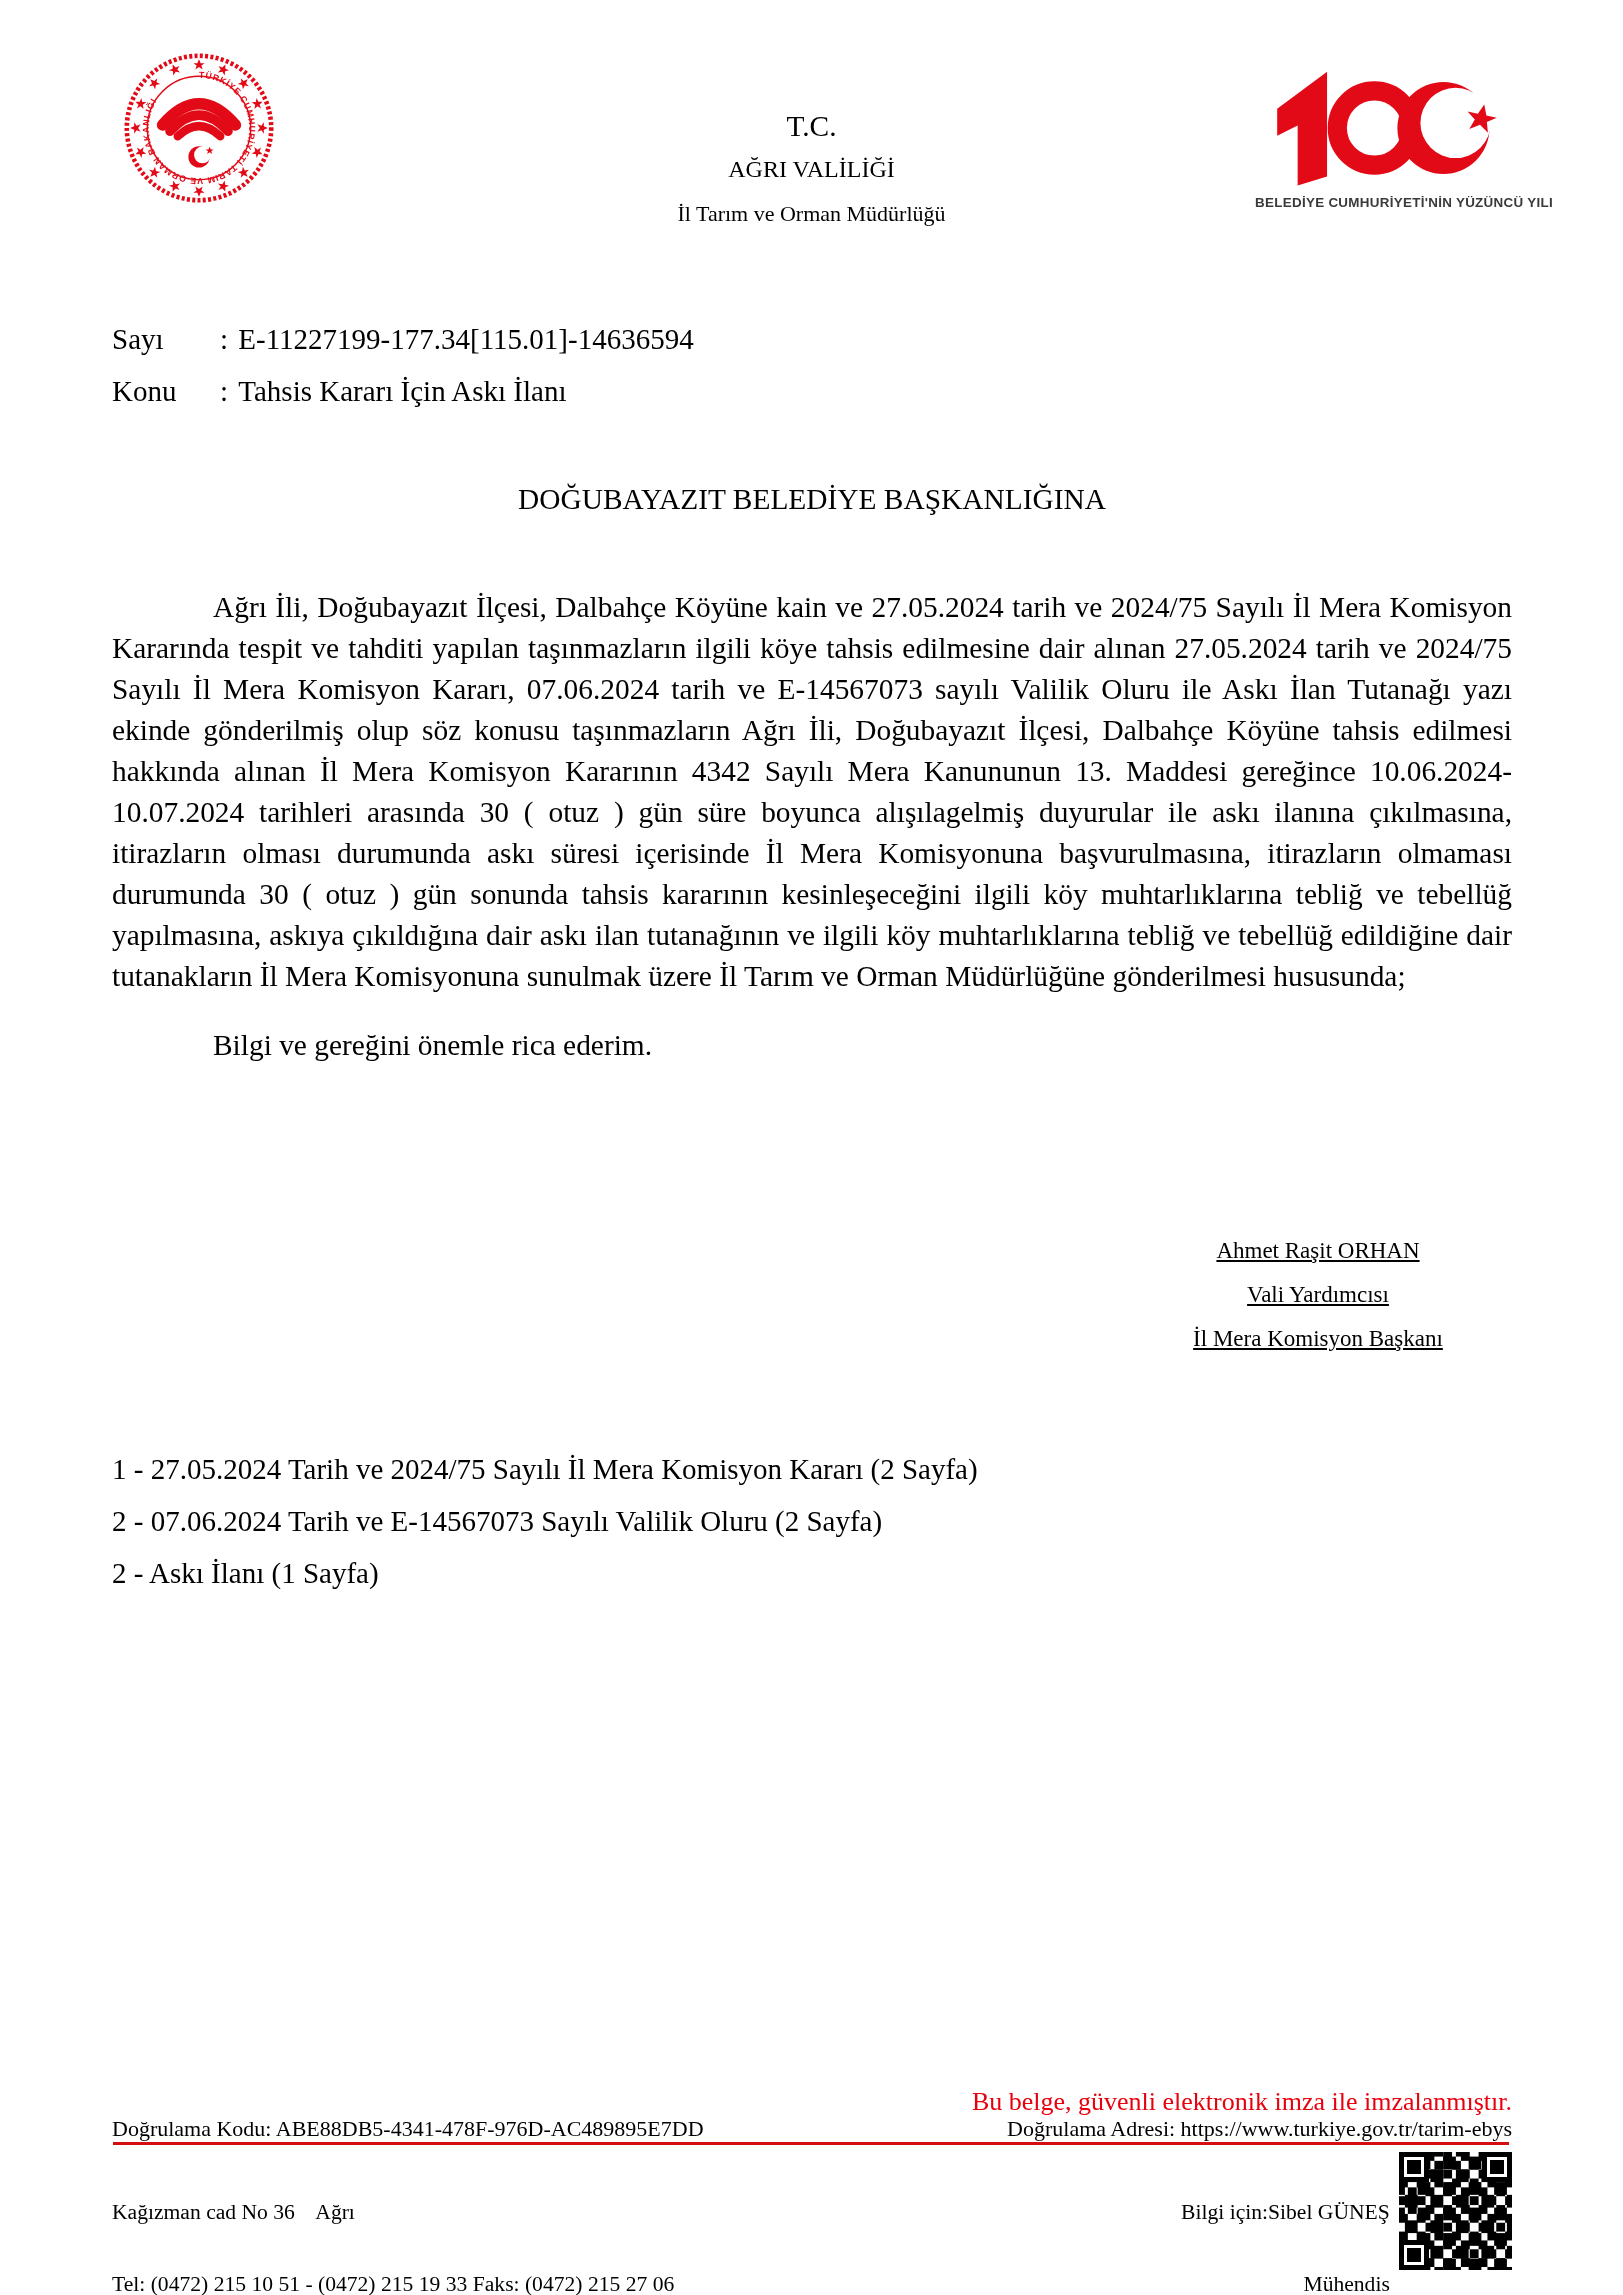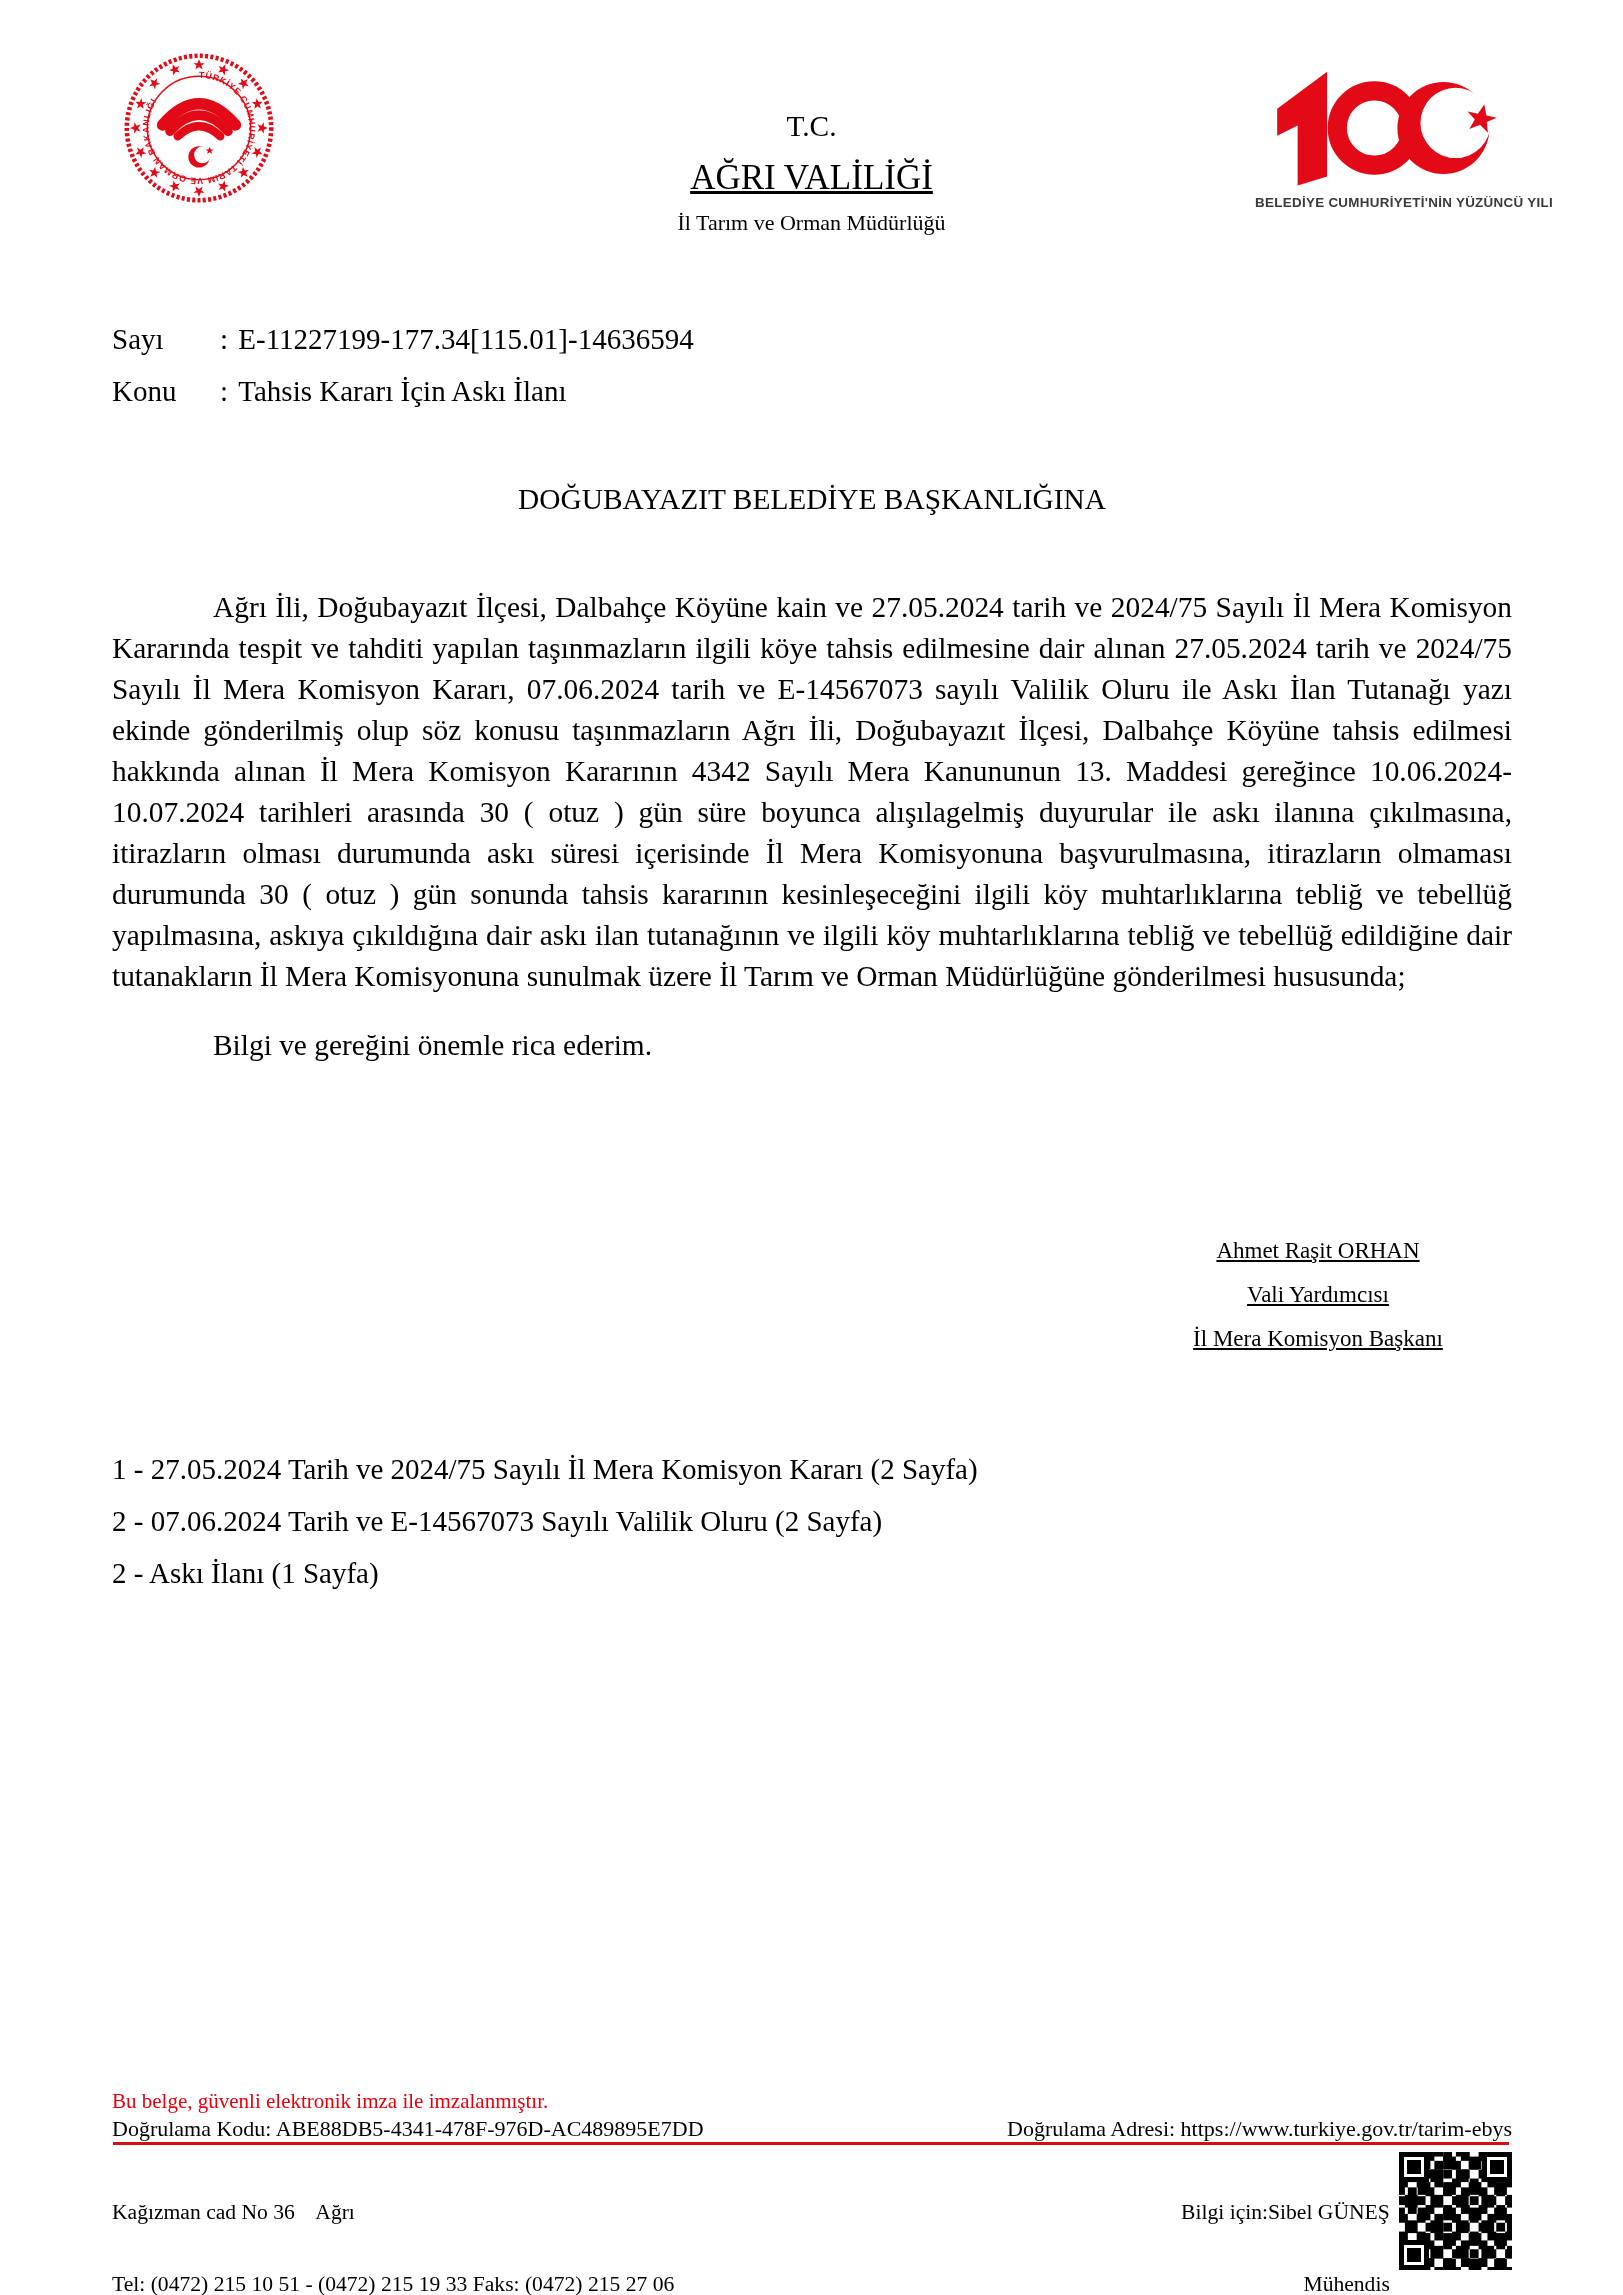--- a/index.html
+++ b/index.html
@@ -4,21 +4,21 @@
 <style>
   html,body{margin:0;padding:0;background:#ffffff;}
   body{width:1623px;height:2295px;position:relative;overflow:hidden;
        font-family:"Liberation Serif","DejaVu Serif",serif;color:#000;}
   .page{position:absolute;inset:0;}
 
   
   .emblem{position:absolute;left:123px;top:52px;width:152px;height:152px;}
   .org{position:absolute;left:50%;transform:translateX(-50%);top:110px;text-align:center;white-space:nowrap;}
   .org-tc{font-size:29.4px;line-height:33px;}
-  .org-prov{font-size:35px;line-height:38px;margin-top:16px;text-decoration:underline;}
+  .org-prov{font-size:24px;line-height:38px;margin-top:7px;}
   .org-dir{font-size:22px;line-height:35px;margin-top:8px;}
   .centennial{position:absolute;left:1255px;top:64px;width:249px;text-align:center;}
   .cent-caption{margin-top:1.3px;font-family:"Liberation Sans","DejaVu Sans",sans-serif;
                 font-weight:bold;font-size:13.4px;letter-spacing:0.3px;color:#3a3a3a;white-space:nowrap;}
 
   
   .main{position:absolute;left:112px;top:324px;width:1400px;font-size:29px;}
   .meta-row{display:flex;line-height:30px;margin-bottom:22px;}
   .meta-label{width:108px;}
   .meta-sep{width:18.3px;}
@@ -28,22 +28,22 @@
 
   .signature{position:absolute;right:115px;top:1229px;width:380px;text-align:center;
              font-size:23px;line-height:44px;text-decoration:underline;}
 
   .attachments{position:absolute;left:112px;top:1436px;font-size:29px;}
   .ek-heading{line-height:39px;}
   .ek-items{margin-top:6.5px;}
   .ek-item{line-height:52px;}
 
   
-  .esign-notice{position:absolute;left:112px;width:1400px;top:2089px;text-align:left;
-                color:#e8000d;font-size:21px;line-height:25px;}
+  .esign-notice{position:absolute;left:112px;width:1400px;top:2089px;text-align:right;
+                color:#e8000d;font-size:26px;line-height:25px;}
   .verify-row{position:absolute;left:112px;width:1400px;top:2116px;display:flex;
               justify-content:space-between;font-size:22px;line-height:25px;gap:36px;}
   .footer-rule{position:absolute;left:113px;width:1396px;top:2142px;height:3.3px;background:#d40f12;}
   .footer-bottom{position:absolute;left:112px;width:1400px;top:2152px;display:flex;font-size:21.6px;}
   .addr-col{flex:1;line-height:24px;white-space:pre-wrap;}
   .contact-col{width:281px;text-align:right;line-height:24px;padding-right:9.2px;white-space:pre-wrap;}
 
   .qr{position:relative;width:113px;height:118px;flex:0 0 113px;overflow:hidden;
       background:
         repeating-conic-gradient(#000 0% 25%, transparent 25% 50%) 0px 0px/17.7px 17.7px,

